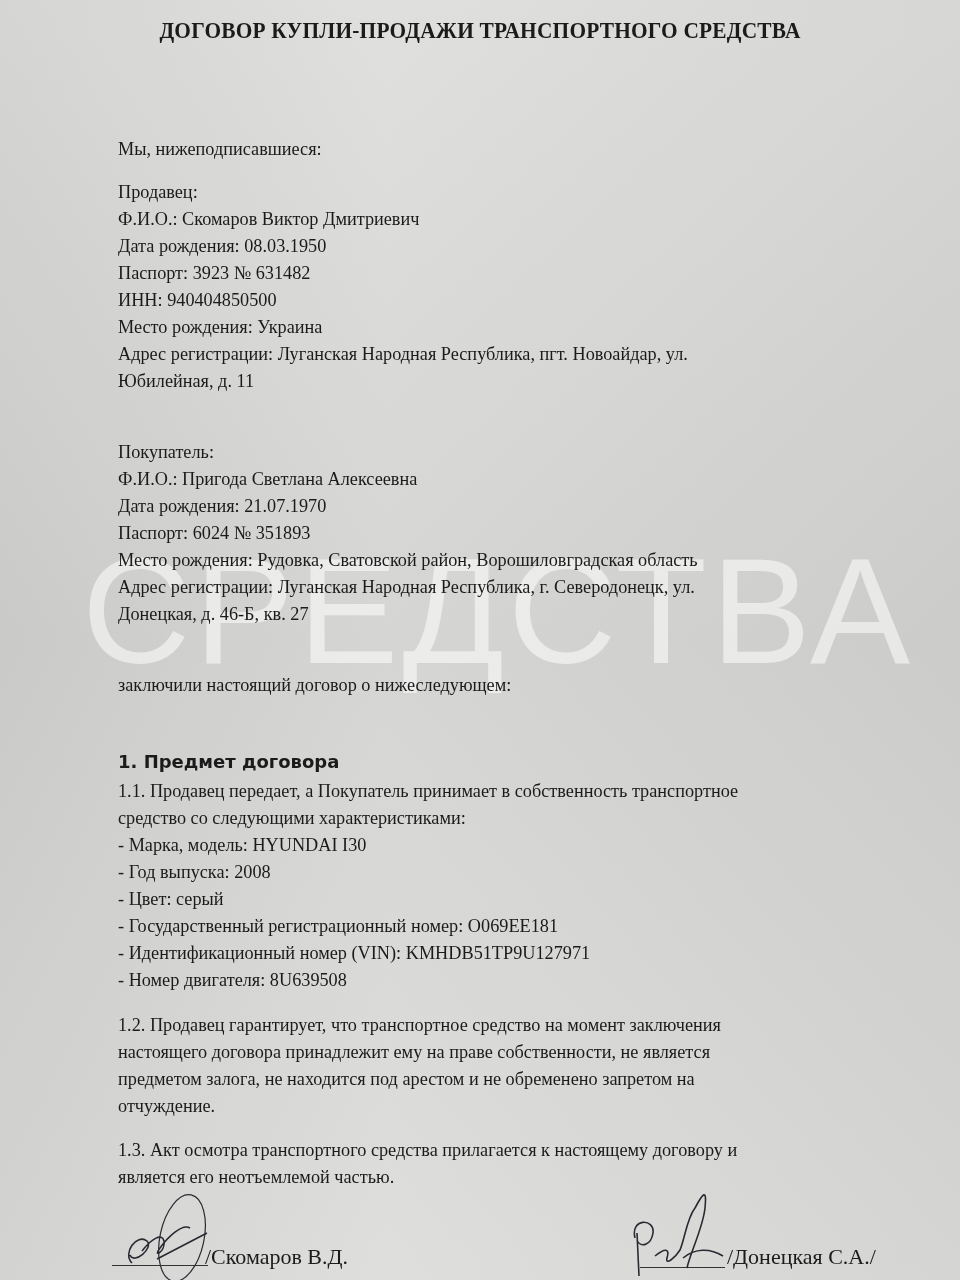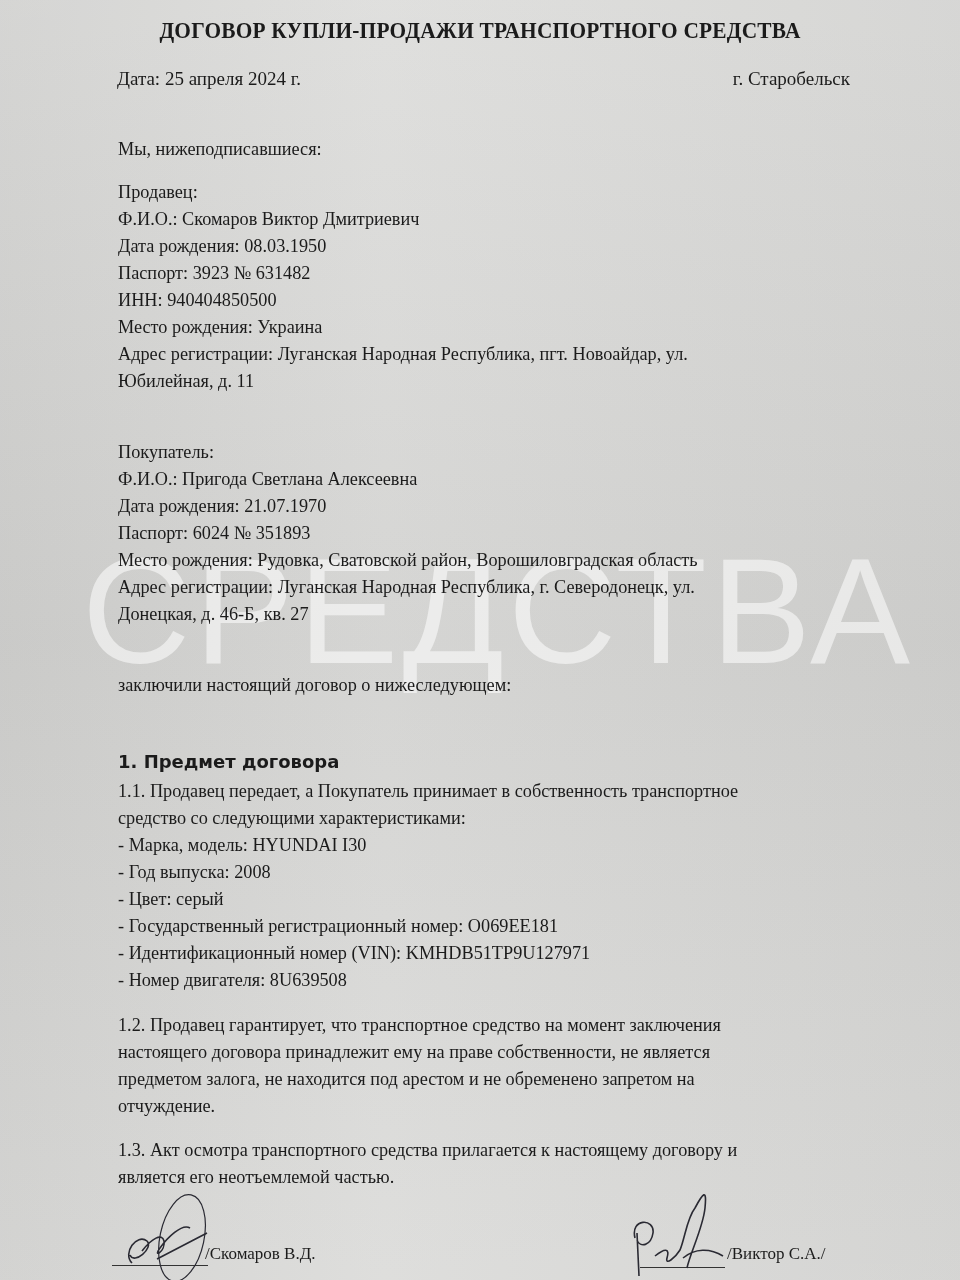--- a/index.html
+++ b/index.html
@@ -68,43 +68,39 @@
       color: rgba(255,255,255,0.55);
       white-space: nowrap;
       pointer-events: none;
       transform: scaleX(1.0);
       transform-origin: left top;
       line-height: 1;
     }
     .sig-row {
       position: absolute;
       top: 1236px;
-      font-size: 17px;
+      font-size: 22px;
       white-space: nowrap;
     }
     .sig-line {
       position: absolute;
       height: 1px;
       background: #333;
     }
     .sig-svg {
       position: absolute;
     }
   </style>
 </head>
 <body>
 
 <div class="page">
 
   <div class="title">ДОГОВОР КУПЛИ-ПРОДАЖИ ТРАНСПОРТНОГО СРЕДСТВА</div>
 
-  <div class="date-row">
-    <span>Дата: 25 апреля 2024 г.</span>
-    <span>г. Старобельск</span>
-  </div>
 
   <div class="line" style="top:130px;">Мы, нижеподписавшиеся:</div>
 
   <div class="line" style="top:173px;">Продавец:</div>
   <div class="line" style="top:200px;">Ф.И.О.: Скомаров Виктор Дмитриевич</div>
   <div class="line" style="top:227px;">Дата рождения: 08.03.1950</div>
   <div class="line" style="top:254px;">Паспорт: 3923 № 631482</div>
   <div class="line" style="top:281px;">ИНН: 940404850500</div>
   <div class="line" style="top:308px;">Место рождения: Украина</div>
   <div class="line" style="top:335px;">Адрес регистрации: Луганская Народная Республика, пгт. Новоайдар, ул.</div>
@@ -147,15 +143,15 @@
     <ellipse cx="70" cy="45" rx="22" ry="44" stroke="#2a2a33" stroke-width="1.2" fill="none" transform="rotate(12 70 45)"></ellipse>
   </svg>
   <div class="sig-row" style="left:205px;">/Скомаров В.Д.</div>
 
   <div class="sig-row" style="left:420px;margin-top:37px;">[Введите текст]</div>
 
   <div class="sig-line" style="left:640px; top:1259px; width:85px;"></div>
   <svg class="sig-svg" style="left:625px; top:1170px;" width="110" height="110" viewBox="0 0 110 110">
     <path d="M10 60 C5 40 30 40 28 55 C26 68 15 70 12 62 M12 55 L14 98 M30 78 C40 70 45 70 42 80 C40 88 50 80 55 72 C60 60 62 40 70 30 C78 15 82 10 80 30 C78 50 65 75 62 90 M58 80 C70 70 85 70 98 78" stroke="#2a2a33" stroke-width="1.6" fill="none"></path>
   </svg>
-  <div class="sig-row" style="left:727px;">/Виктор С.А./</div>
+  <div class="sig-row" style="left:727px;">/Донецкая С.А./</div>
 
 </div>
 
 </body></html>

